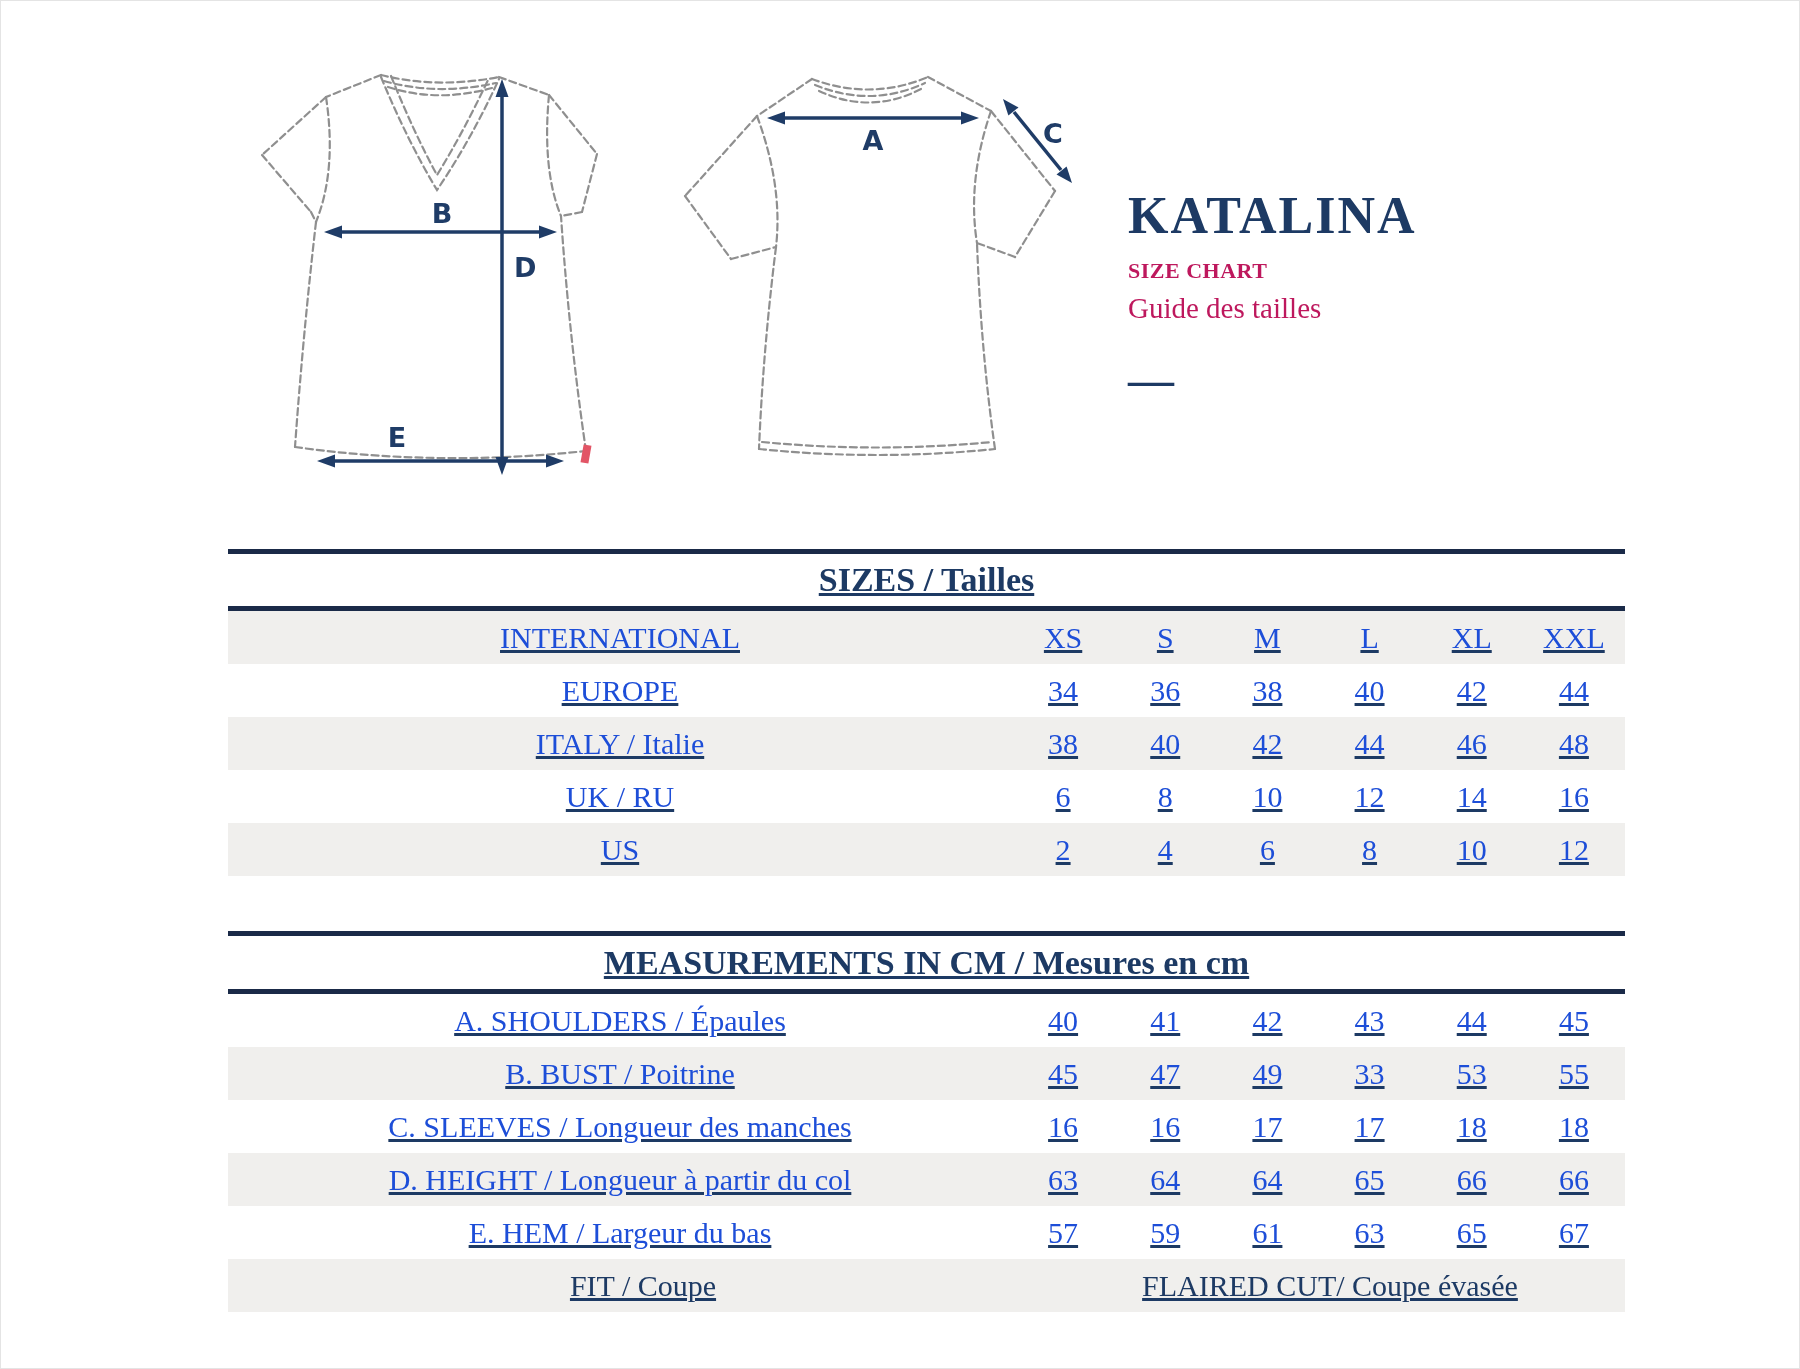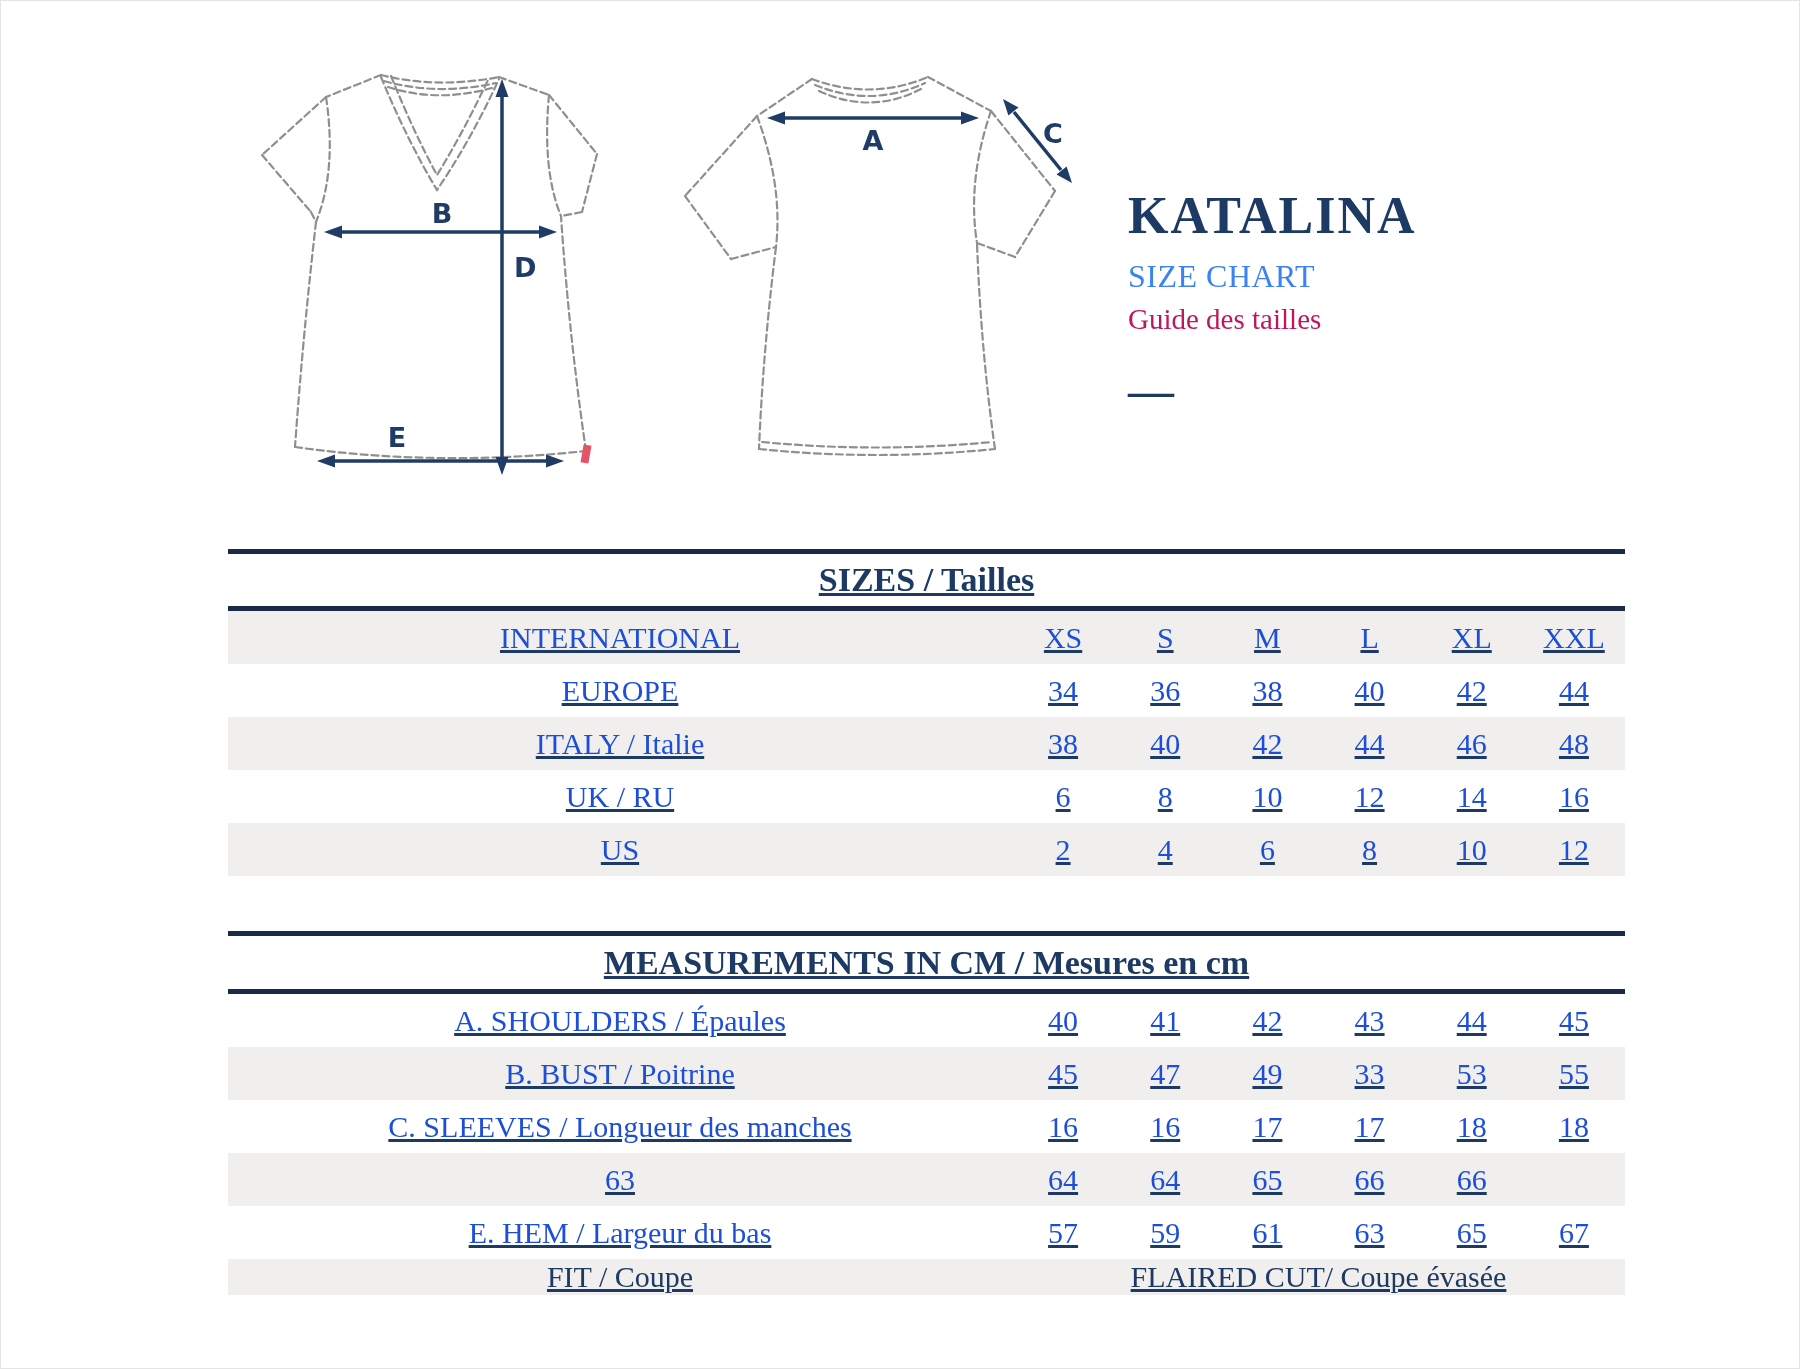--- a/index.html
+++ b/index.html
@@ -12,38 +12,38 @@
     font-family:"Liberation Serif","DejaVu Serif",serif;
     color:#1d3a64;
     overflow:hidden;
   }
   svg{position:absolute;overflow:visible;}
   svg text{font-family:"DejaVu Sans","Liberation Sans",sans-serif;font-weight:bold;font-size:27px;fill:#1f3c67;}
 
   
   .title-block{position:absolute;left:1127px;top:188px;}
   .brand{font-size:52px;font-weight:bold;letter-spacing:2px;line-height:1.05;color:#1d3a64;}
-  .chart-title{font-size:32px;font-weight:normal;letter-spacing:0.5px;margin-top:14px;color:#3b82f6;}
+  .chart-title{font-size:22px;font-weight:bold;letter-spacing:0.5px;margin-top:14px;color:#be185d;}
   .chart-subtitle{font-size:29px;margin-top:8px;color:#be185d;}
   .dash{font-size:46px;font-weight:bold;line-height:30px;margin-top:40px;color:#1d3a64;}
 
   
   .tbl{position:absolute;left:227px;width:1397px;text-decoration:underline;}
   .tline{height:5px;background:#1a2a48;}
   .ttitle{display:flex;align-items:center;justify-content:center;
           font-weight:bold;font-size:34px;color:#1d3a64;}
   .tbl-sizes .ttitle{height:52px;}
   .tbl-meas  .ttitle{height:53px;}
   .trow{height:53px;display:grid;grid-template-columns:784px repeat(6,1fr);
         align-items:center;text-align:center;font-size:30px;color:#1d4ed8;}
   .tbl-sizes .trow{height:53px;}
   .trow.alt{background:#f0efed;}
   .trow .cell{line-height:1;}
-  .fitrow{height:36px;display:grid;grid-template-columns:784px 1fr;
-          align-items:center;text-align:center;font-size:30px;color:#1d3a64;background:#f0efed;}
+  .fitrow{height:53px;display:grid;grid-template-columns:784px 1fr;
+          align-items:center;text-align:center;font-size:30px;color:#1d3a64;background:#f0efed;padding-left:23px;}
 </style>
 </head>
 <body>
 
 <div class="page">
 
   <svg style="left:236px;top:54px;" width="380" height="426" viewBox="0 0 380 426">
     <g fill="none" stroke="#8f8f8f" stroke-width="2.2" stroke-dasharray="7 4" stroke-linecap="round">
 
       <path d="M144,20 Q200,34 262,22"></path>
@@ -225,20 +225,21 @@
       <div class="cell">C. SLEEVES / Longueur des manches</div>
       <div class="cell">16</div>
       <div class="cell">16</div>
       <div class="cell">17</div>
       <div class="cell">17</div>
       <div class="cell">18</div>
       <div class="cell">18</div>
     </div>
 
     <div class="trow alt">
+      <div class="cell">D. HEIGHT / Longueur à partir du col</div>
       <div class="cell">63</div>
       <div class="cell">64</div>
       <div class="cell">64</div>
       <div class="cell">65</div>
       <div class="cell">66</div>
       <div class="cell">66</div>
     </div>
 
     <div class="trow">
       <div class="cell">E. HEM / Largeur du bas</div>

